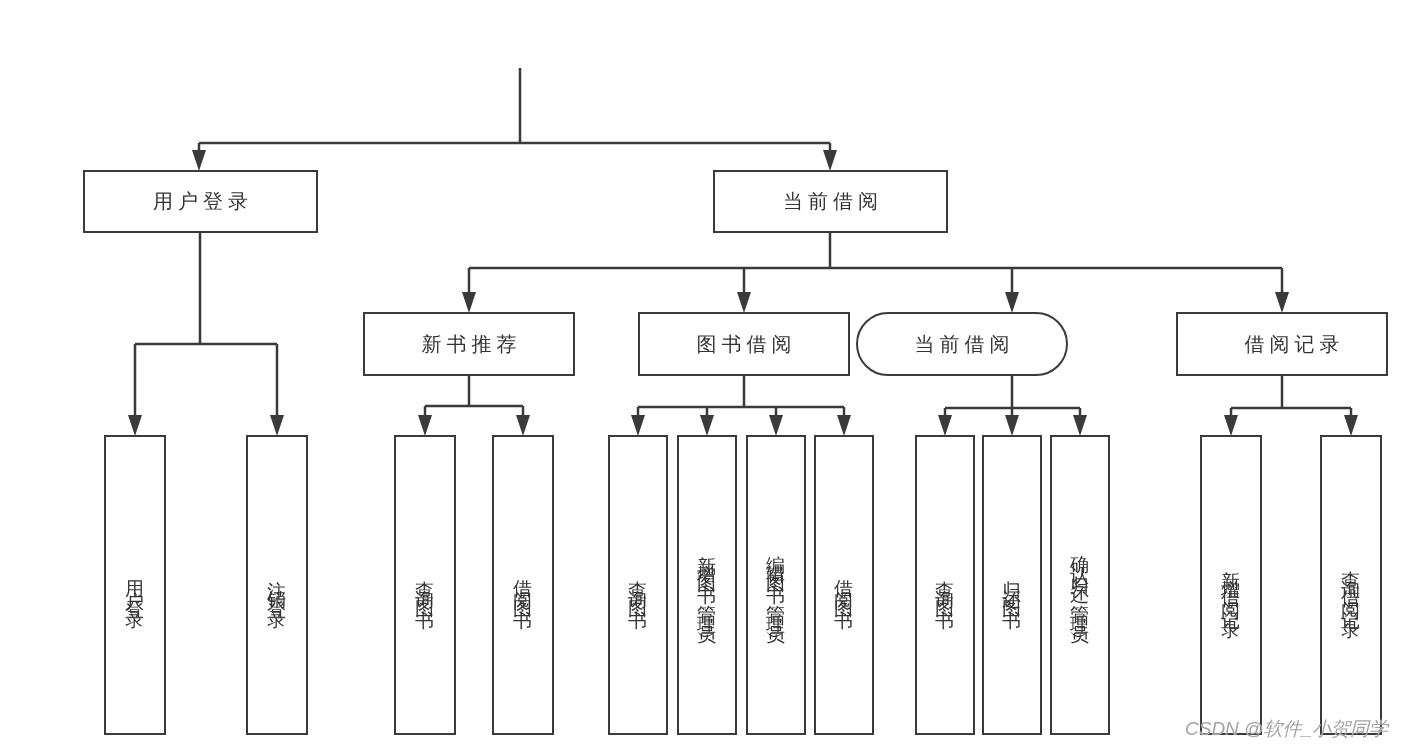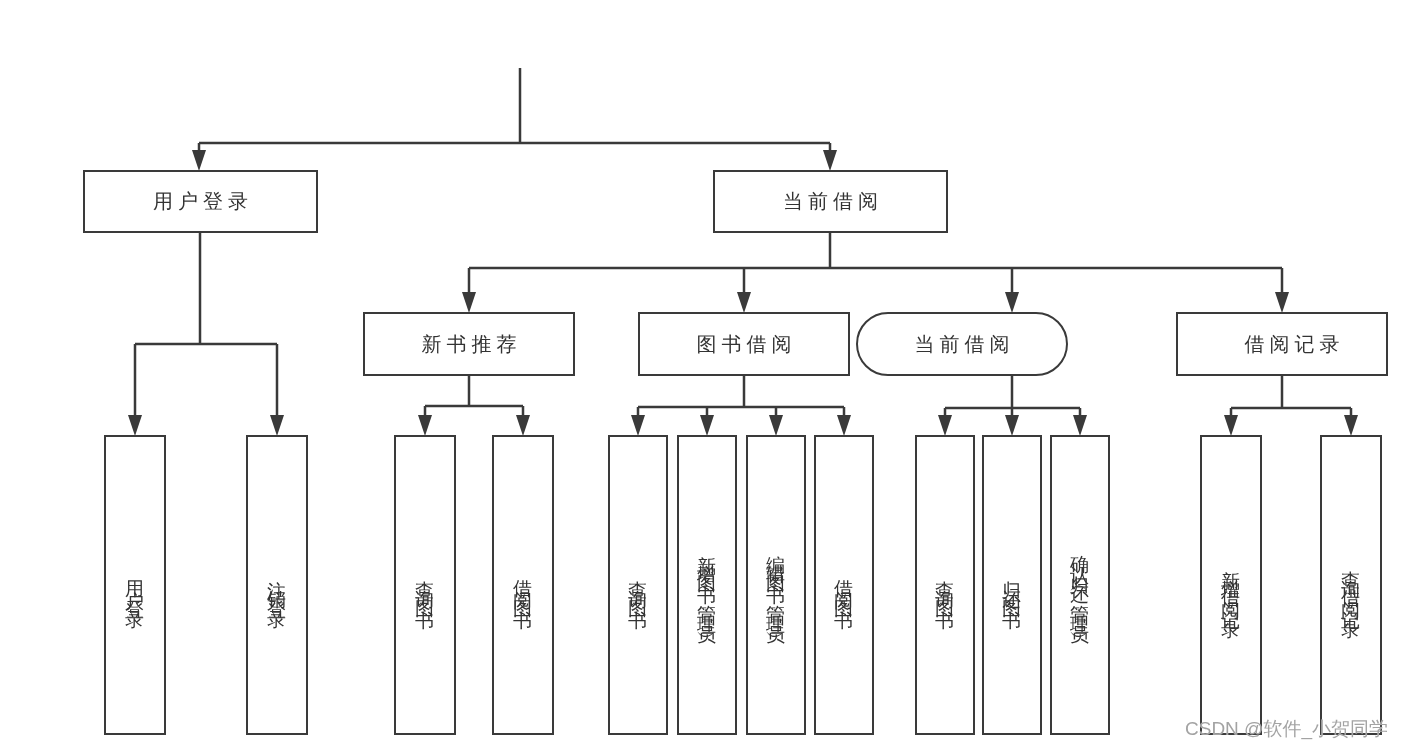--- a/index.html
+++ b/index.html
@@ -61,20 +61,21 @@
   .lf-12 { left: 1200px; width: 62px; }
   .lf-13 { left: 1320px; width: 62px; }
   .watermark {
     position: absolute;
     left: 1185px; top: 716px;
     font-size: 19px;
     color: #a3a3a3;
     white-space: nowrap;
     z-index: 5;
     text-shadow: 0 0 1px rgba(255,255,255,0.7);
+    font-style: italic;
   }
 </style>
 </head>
 <body>
 
 <div id="stage">
 
   <svg class="connectors" width="1405" height="747" viewBox="0 0 1405 747">
     <g stroke="#3a3a3a" stroke-width="2.5" fill="none">
 

